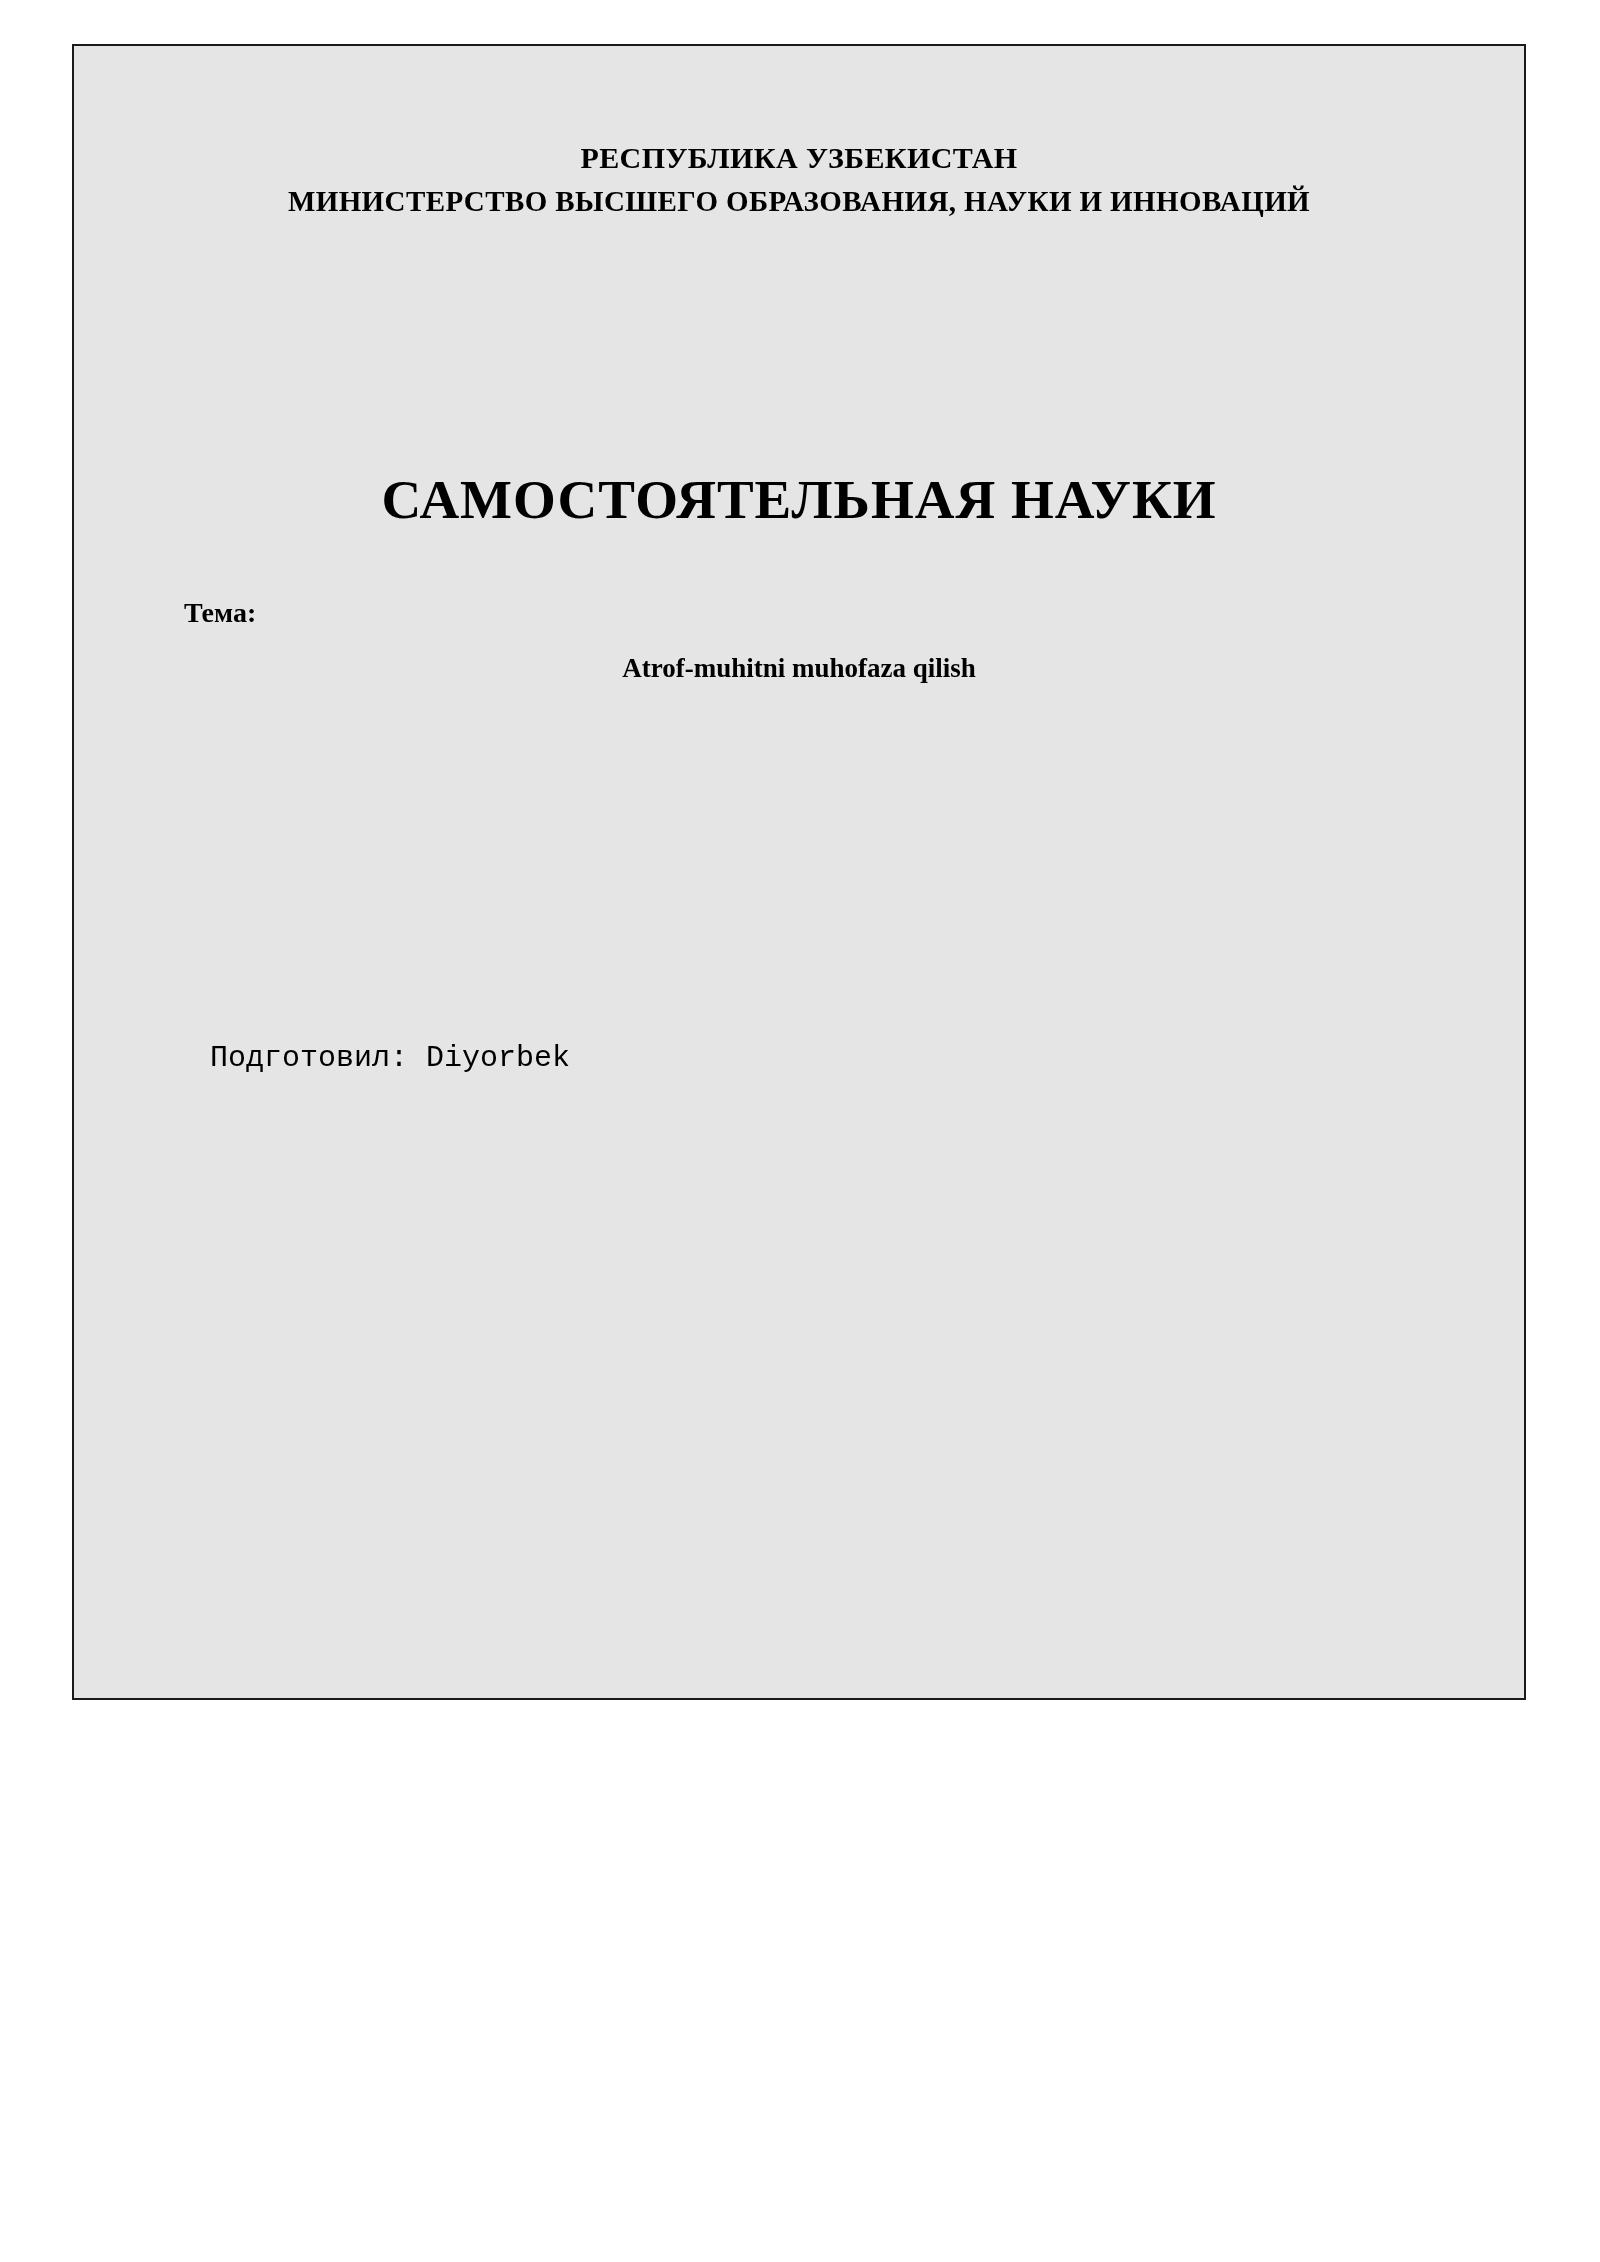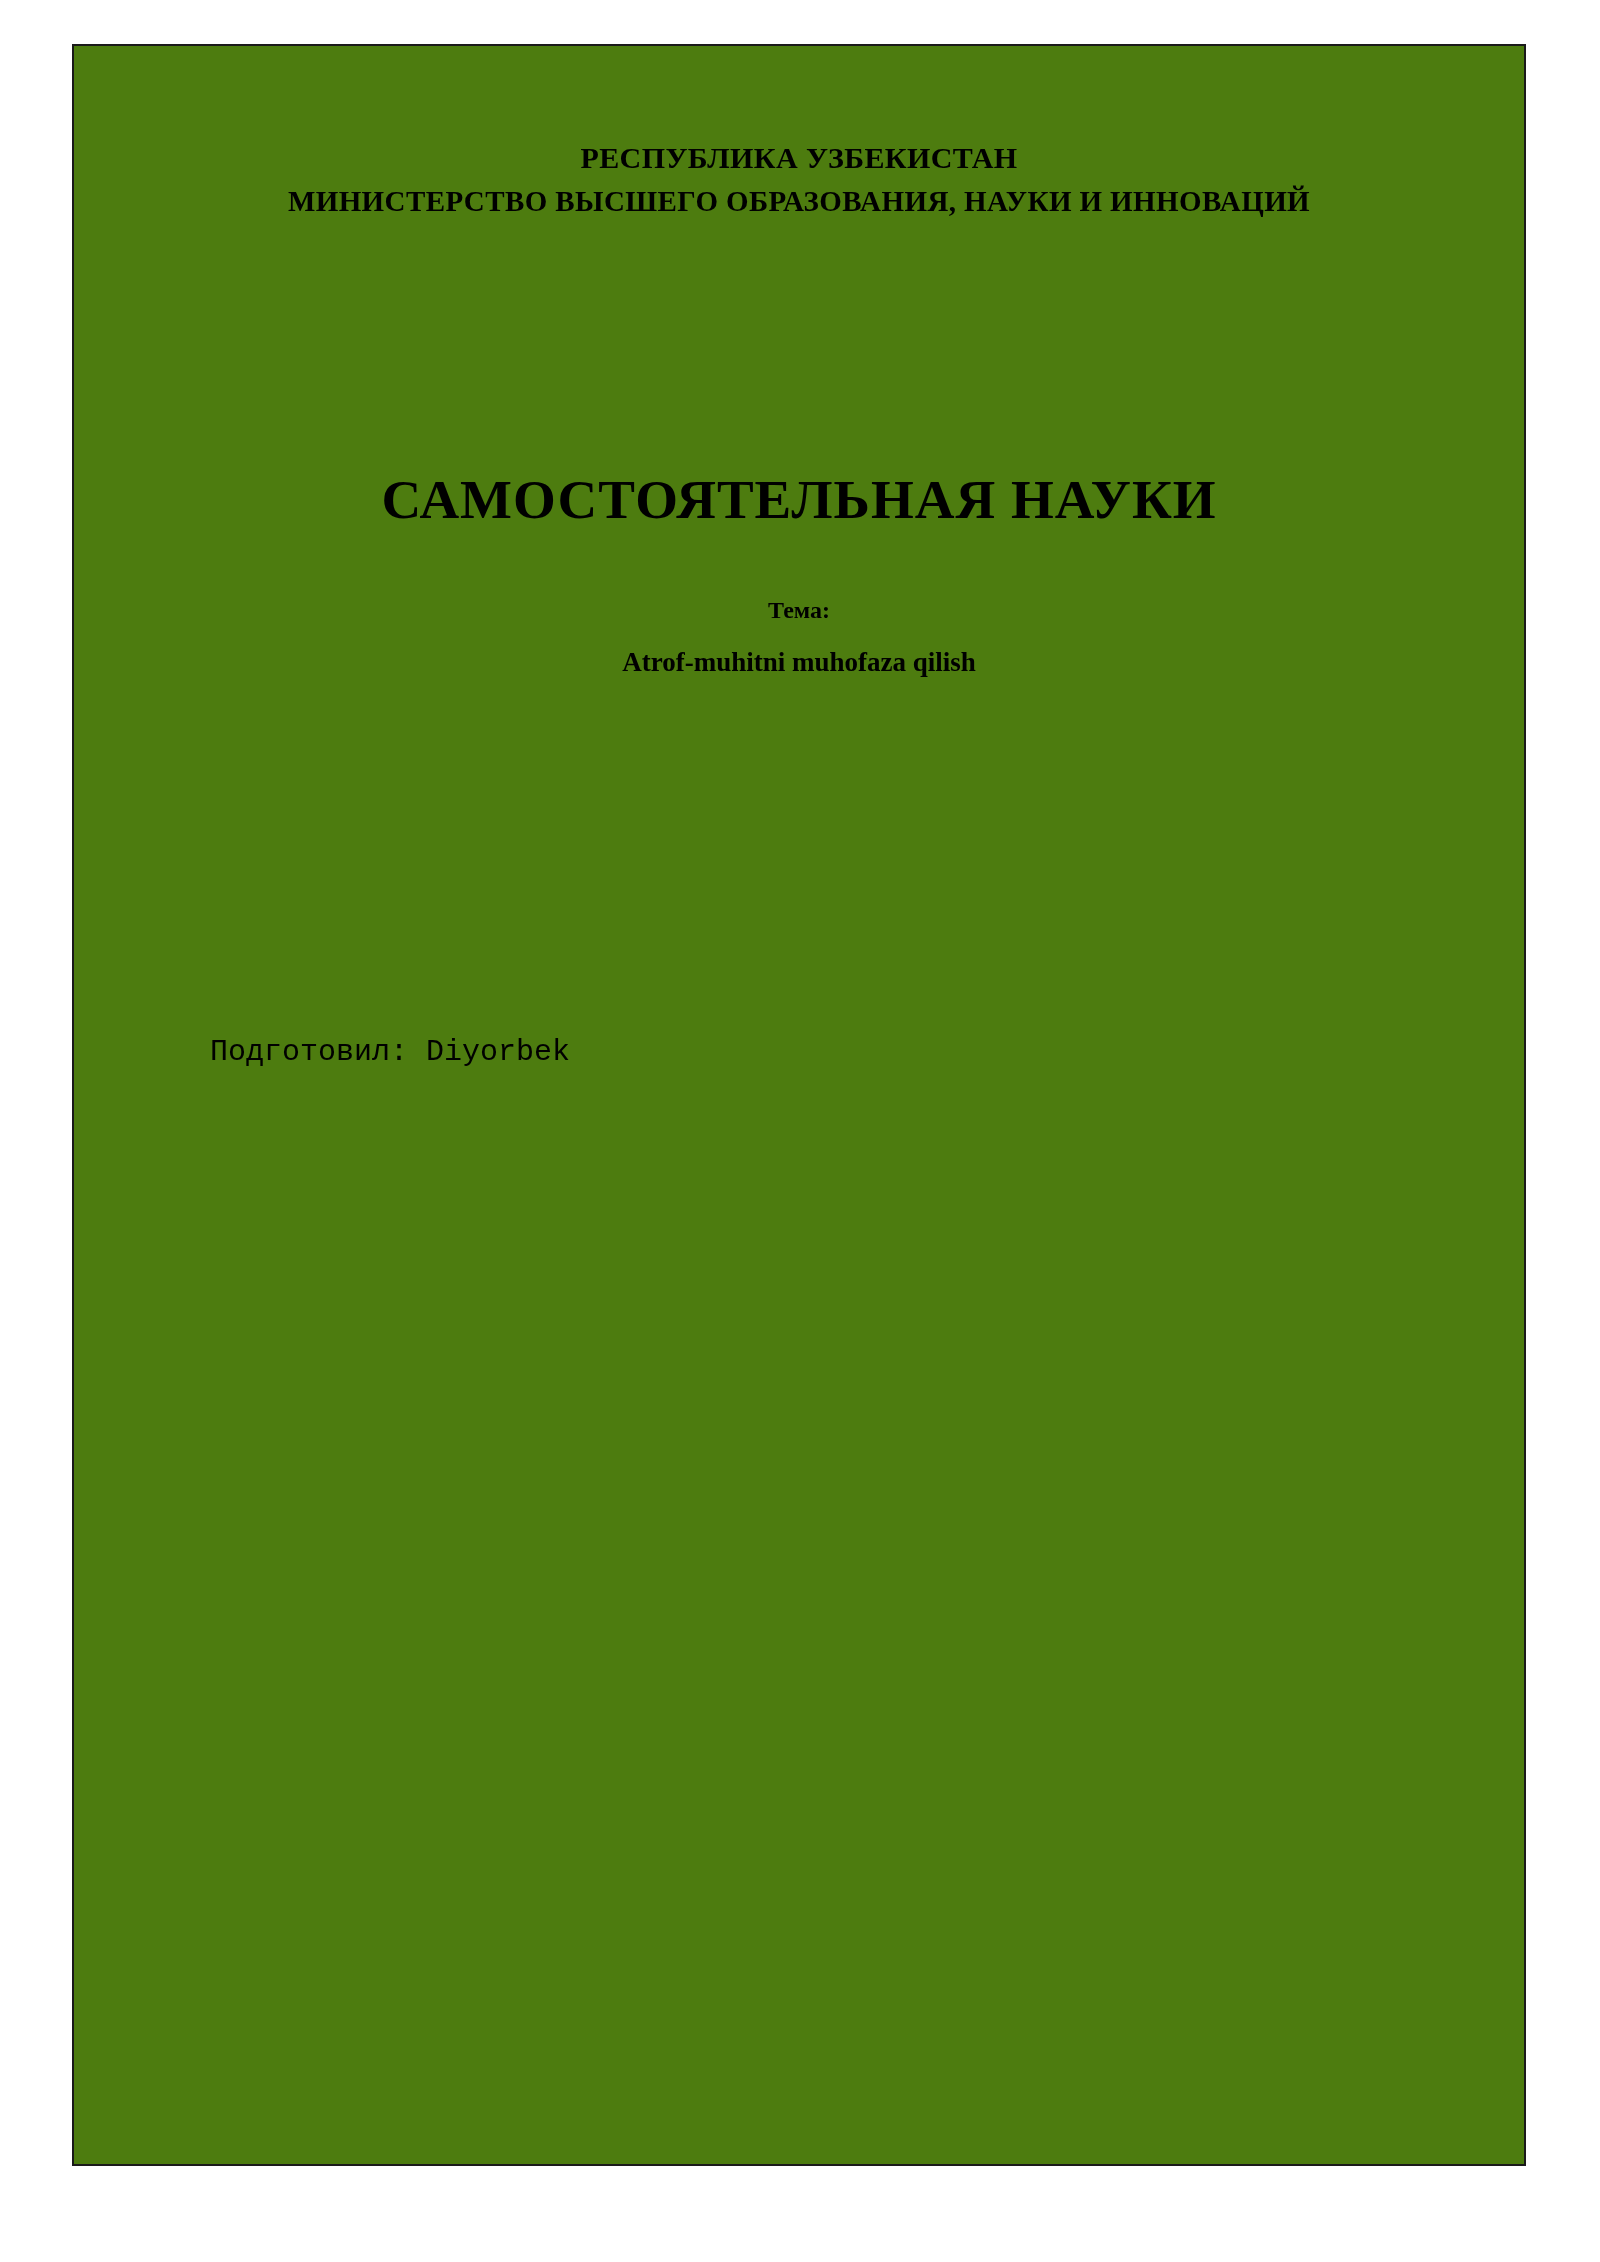--- a/index.html
+++ b/index.html
@@ -23,24 +23,24 @@
     background: #ffffff;
     box-sizing: border-box;
   }
 
   
   .page-frame {
     position: absolute;
     left: 72px;
     top: 44px;
     width: 1454px;
-    height: 2122px;
+    height: 1656px;
     border: 2px solid #1a1a1a;
     box-sizing: border-box;
-    background: #4d7c0f;
+    background: #e5e5e5;
   }
 
   .content {
     position: absolute;
     left: 0;
     top: 0;
     width: 100%;
     height: 100%;
     box-sizing: border-box;
     padding: 90px 110px 60px 110px;
@@ -72,23 +72,22 @@
     text-align: center;
     font-weight: bold;
     font-size: 55px;
     letter-spacing: 1px;
     line-height: 1.1;
   }
 
   .spacer-2 { height: 62px; }
 
   .topic-label {
-    text-align: center;
     font-weight: bold;
-    font-size: 24px;
+    font-size: 28px;
     line-height: 1.5;
   }
 
   .spacer-3 { height: 14px; }
 
   .topic-value {
     text-align: center;
     font-weight: bold;
     font-size: 27px;
     line-height: 1.5;

